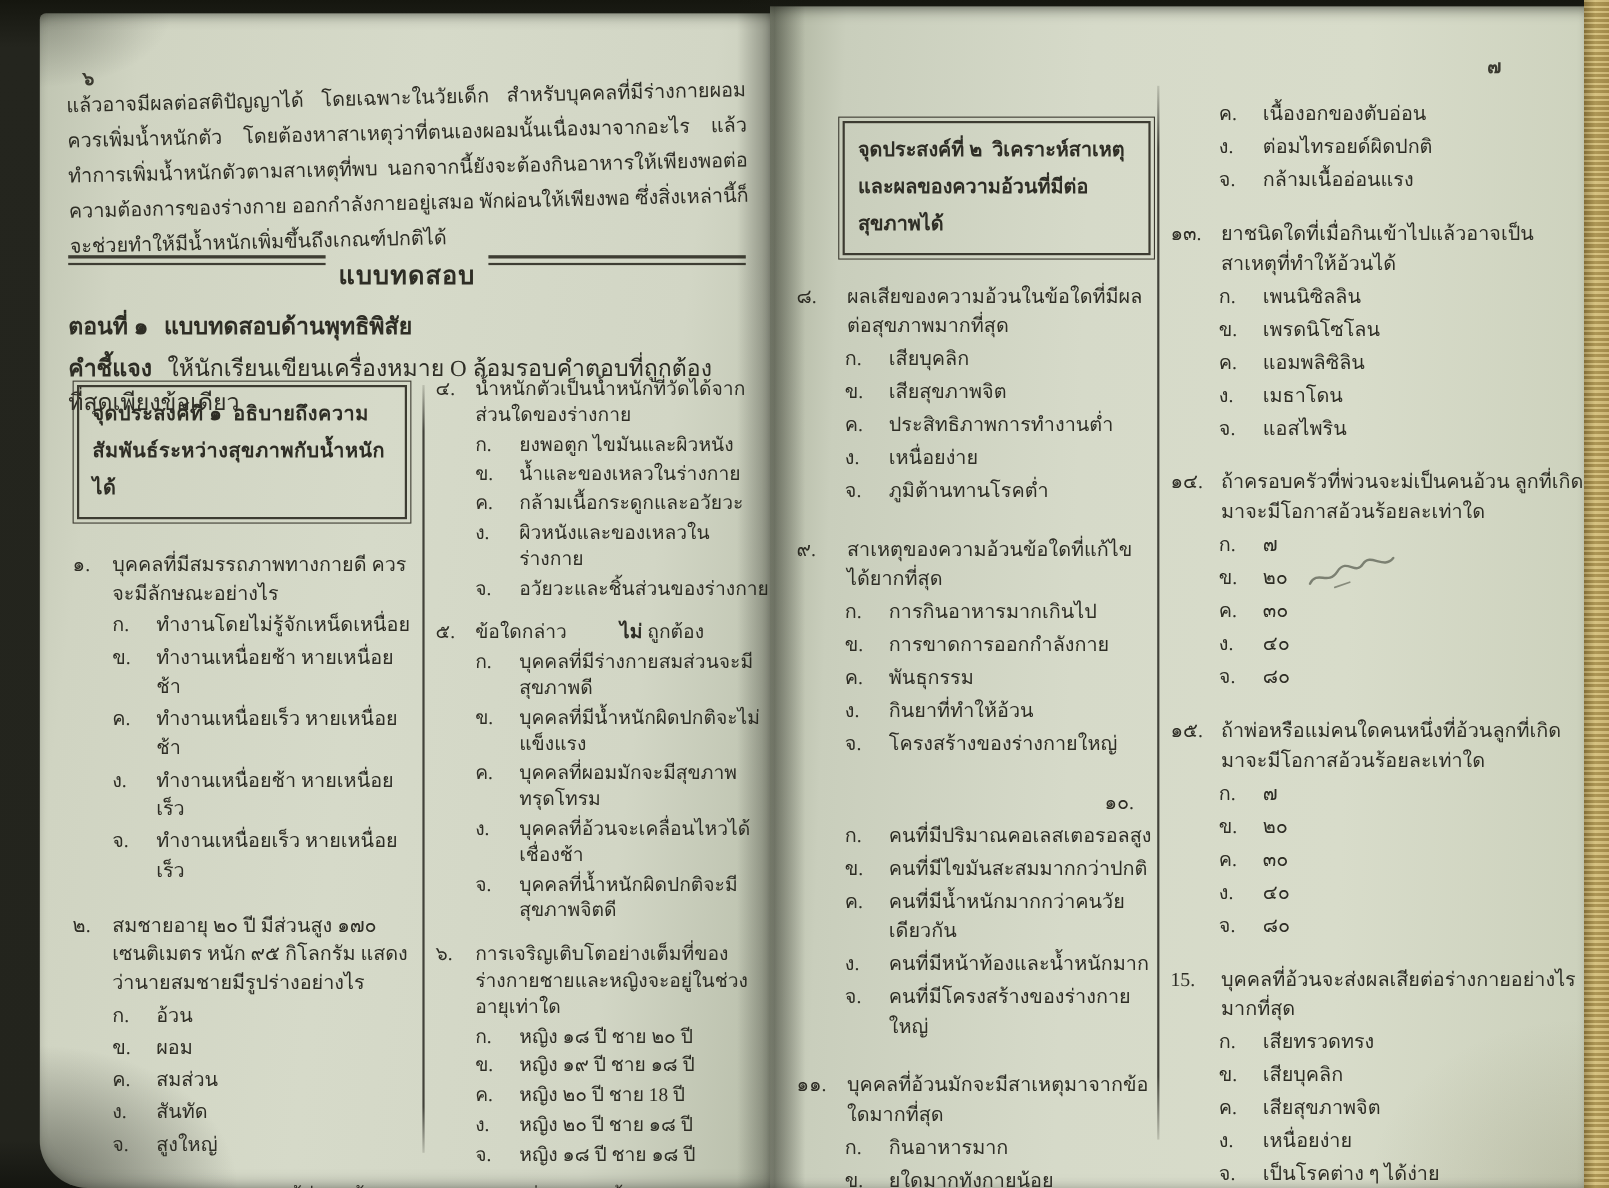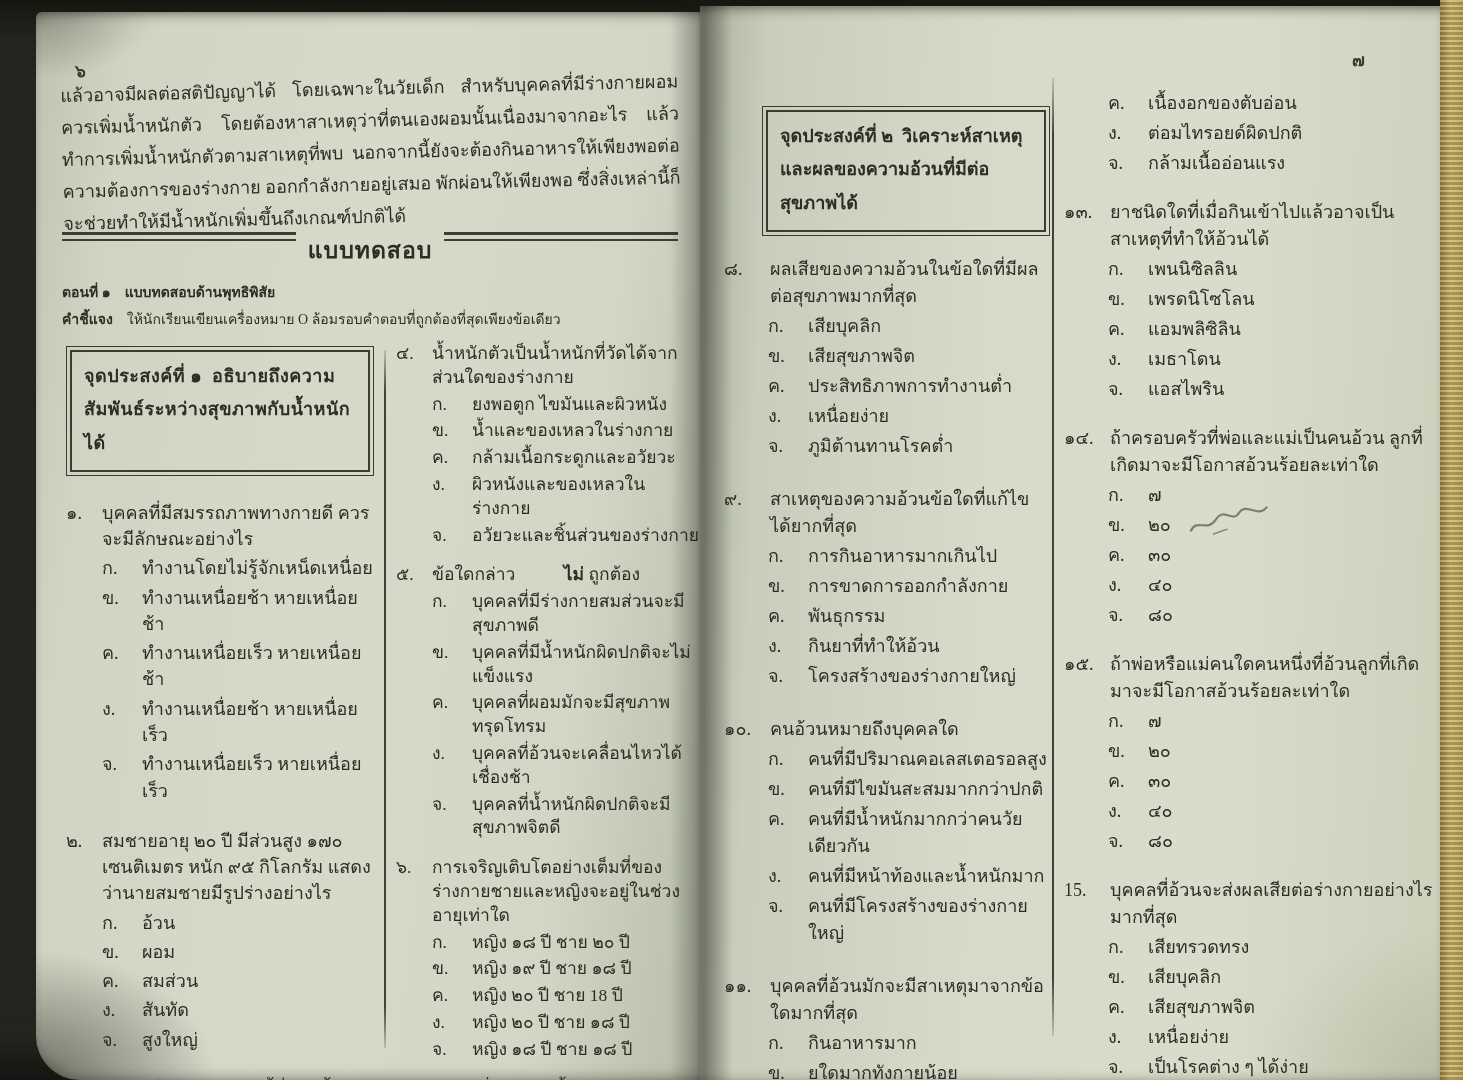--- a/index.html
+++ b/index.html
@@ -26,21 +26,21 @@
   .gutter{position:absolute;left:670px;top:0;width:62px;height:1080px;pointer-events:none;
     background:linear-gradient(90deg,rgba(24,26,19,0) 0%,rgba(24,26,19,.30) 42%,rgba(24,26,19,.44) 55%,rgba(24,26,19,0) 100%);}
   .page-num{position:absolute;font-size:17px;font-weight:bold;color:#3a392f;}
   .pn-left{left:39px;top:45px;}
   .pn-right{left:652px;top:40px;}
   .intro{position:absolute;left:24px;top:68px;width:618px;font-size:18px;line-height:1.78;
     text-align:justify;transform:rotate(-1.35deg);transform-origin:left top;}
   .test-header{position:absolute;left:26px;top:220px;width:616px;display:flex;align-items:flex-start;}
   .rule{flex:1;height:9px;border-top:3px solid #3e3d33;border-bottom:2px solid #3e3d33;box-sizing:border-box;}
   .test-title{font-weight:bold;font-size:23px;letter-spacing:1px;padding:0 12px;white-space:nowrap;}
-  .part-block{position:absolute;left:26px;top:270px;width:618px;font-size:14px;line-height:1.5;}
+  .part-block{position:absolute;left:26px;top:270px;width:618px;font-size:21px;line-height:1.5;}
   .part-line{font-weight:bold;margin-bottom:6px;}
   .lbl{margin-right:14px;font-weight:bold;}
   .sep{position:absolute;width:2px;
     background:linear-gradient(180deg,rgba(40,40,32,.15),#42423a 6%,#42423a 94%,rgba(40,40,32,.15));}
   .sep-left{left:348px;top:338px;height:698px;}
   .sep-right{left:352px;top:72px;height:958px;}
   .page-col{position:absolute;font-size:18px;}
   #colA{left:30px;top:334px;width:308px;line-height:1.46;}
   #colB{left:360px;top:330px;width:306px;line-height:1.36;font-size:17.5px;}
   #colC{left:24px;top:100px;width:326px;line-height:1.5;}
@@ -306,21 +306,20 @@
               <span class="c-text">กินยาที่ทำให้อ้วน</span>
             </div>
             <div class="choice">
               <span class="c-key">จ.</span>
               <span class="c-text">โครงสร้างของร่างกายใหญ่</span>
             </div>
           </div>
           <div class="question">
             <div class="q-head">
               <span class="q-num">๑๐.</span>
-              <span class="q-text">คนอ้วนหมายถึงบุคคลใด</span>
             </div>
             <div class="choice">
               <span class="c-key">ก.</span>
               <span class="c-text">คนที่มีปริมาณคอเลสเตอรอลสูง</span>
             </div>
             <div class="choice">
               <span class="c-key">ข.</span>
               <span class="c-text">คนที่มีไขมันสะสมมากกว่าปกติ</span>
             </div>
             <div class="choice">
@@ -395,21 +394,21 @@
               <span class="c-text">เมธาโดน</span>
             </div>
             <div class="choice">
               <span class="c-key">จ.</span>
               <span class="c-text">แอสไพริน</span>
             </div>
           </div>
           <div class="question">
             <div class="q-head">
               <span class="q-num">๑๔.</span>
-              <span class="q-text">ถ้าครอบครัวที่พ่อและแม่เป็นคนอ้วน ลูกที่เกิดมาจะมีโอกาสอ้วนร้อยละเท่าใด</span>
+              <span class="q-text">ถ้าครอบครัวที่พ่วนจะม่เป็นคนอ้วน ลูกที่เกิดมาจะมีโอกาสอ้วนร้อยละเท่าใด</span>
             </div>
             <div class="choice">
               <span class="c-key">ก.</span>
               <span class="c-text">๗</span>
             </div>
             <div class="choice">
               <span class="c-key">ข.</span>
               <span class="c-text">๒๐</span>
             </div>
             <div class="choice">

